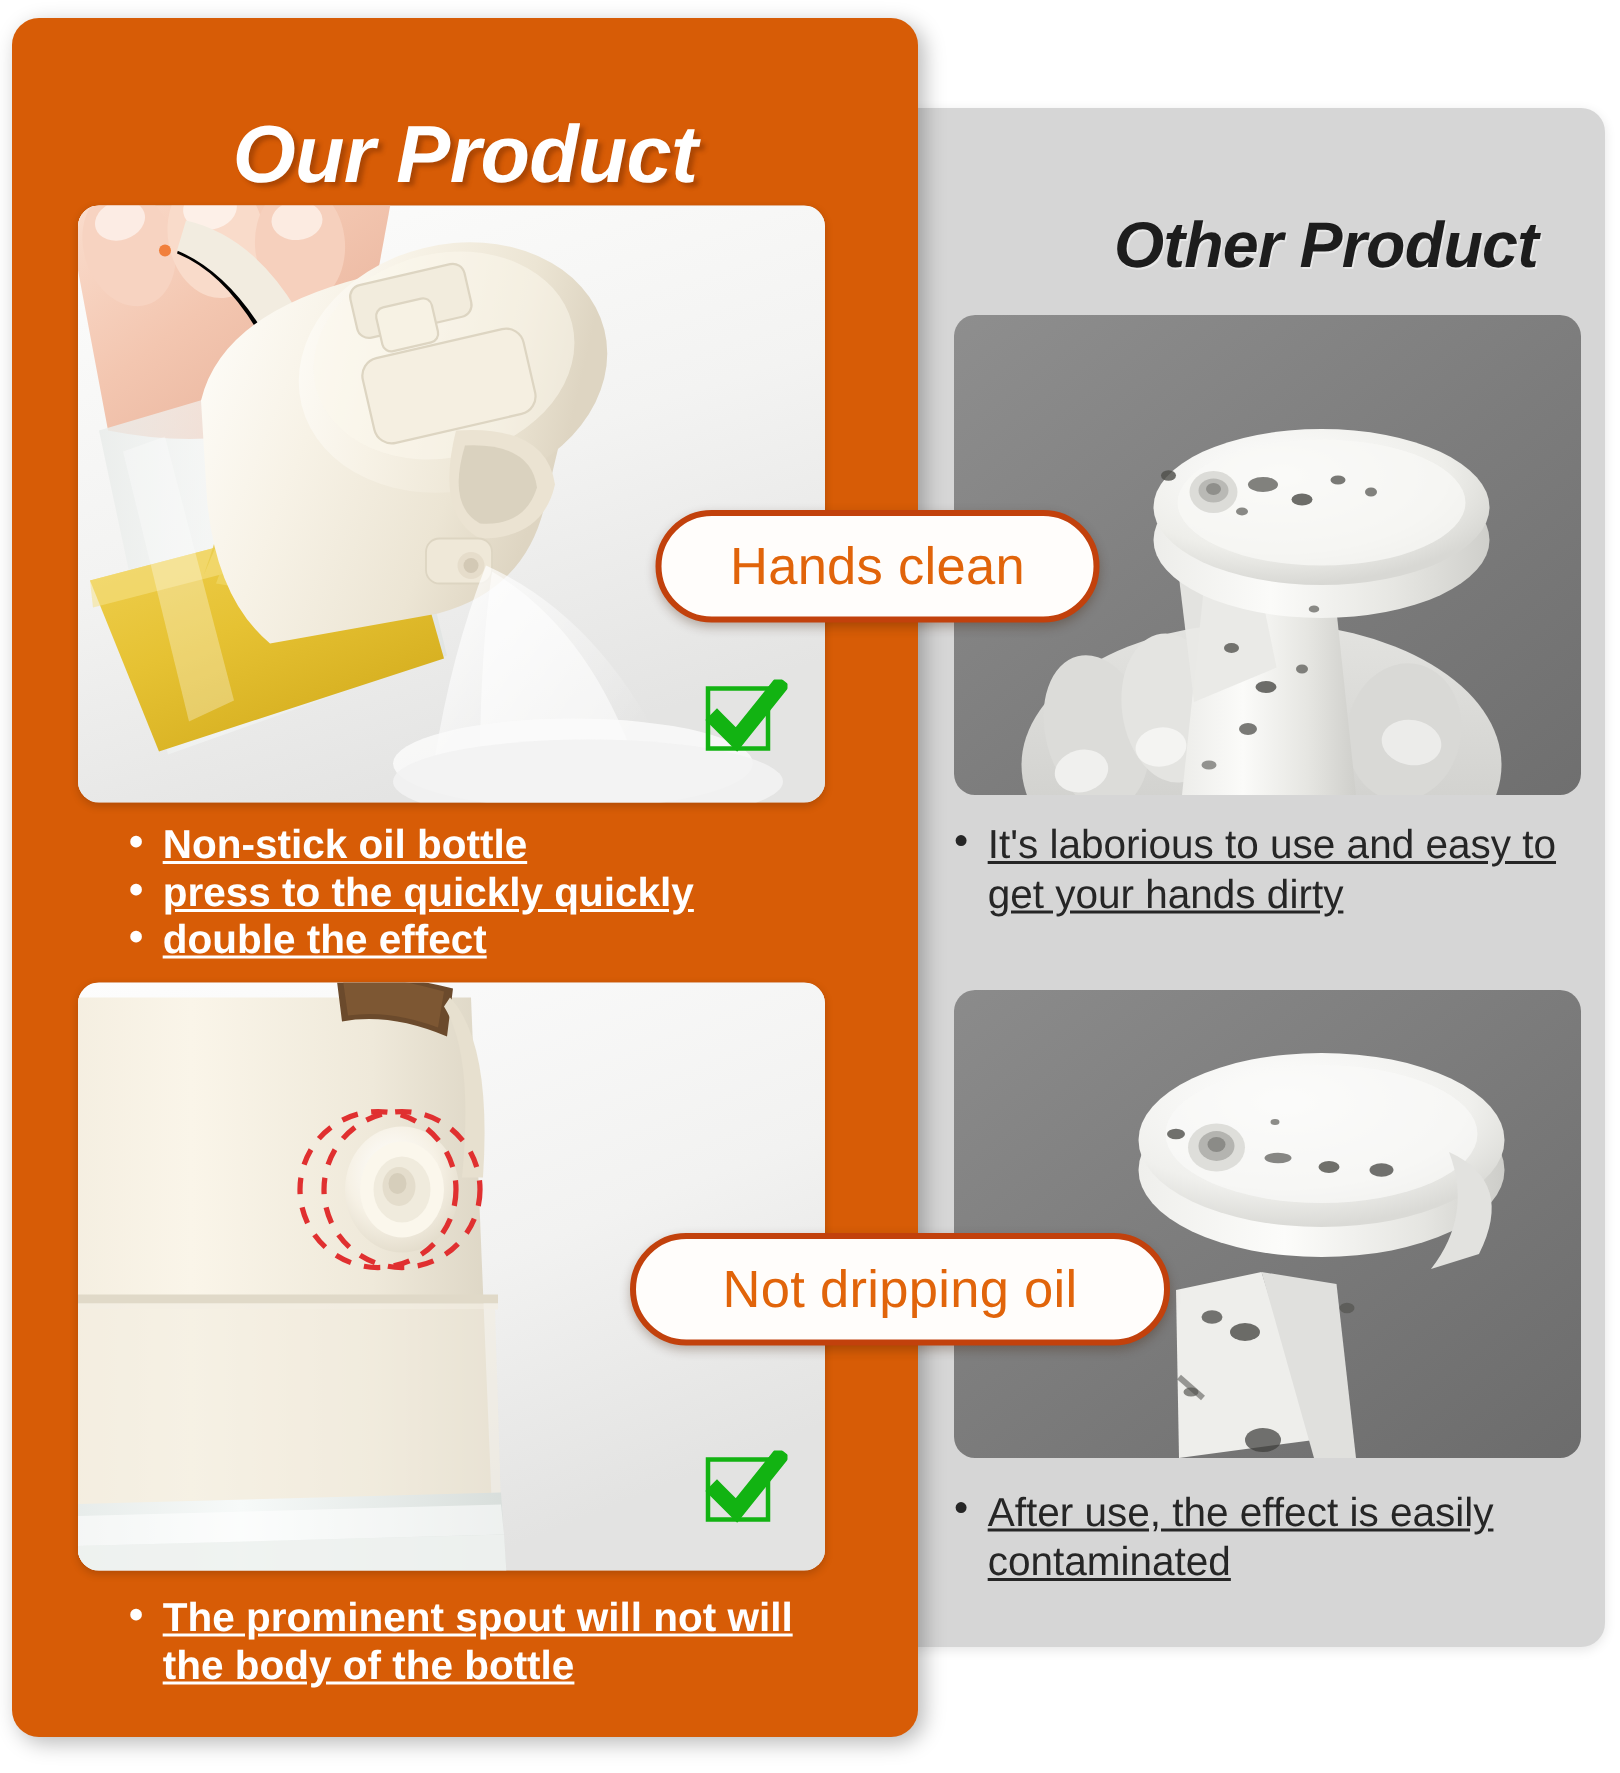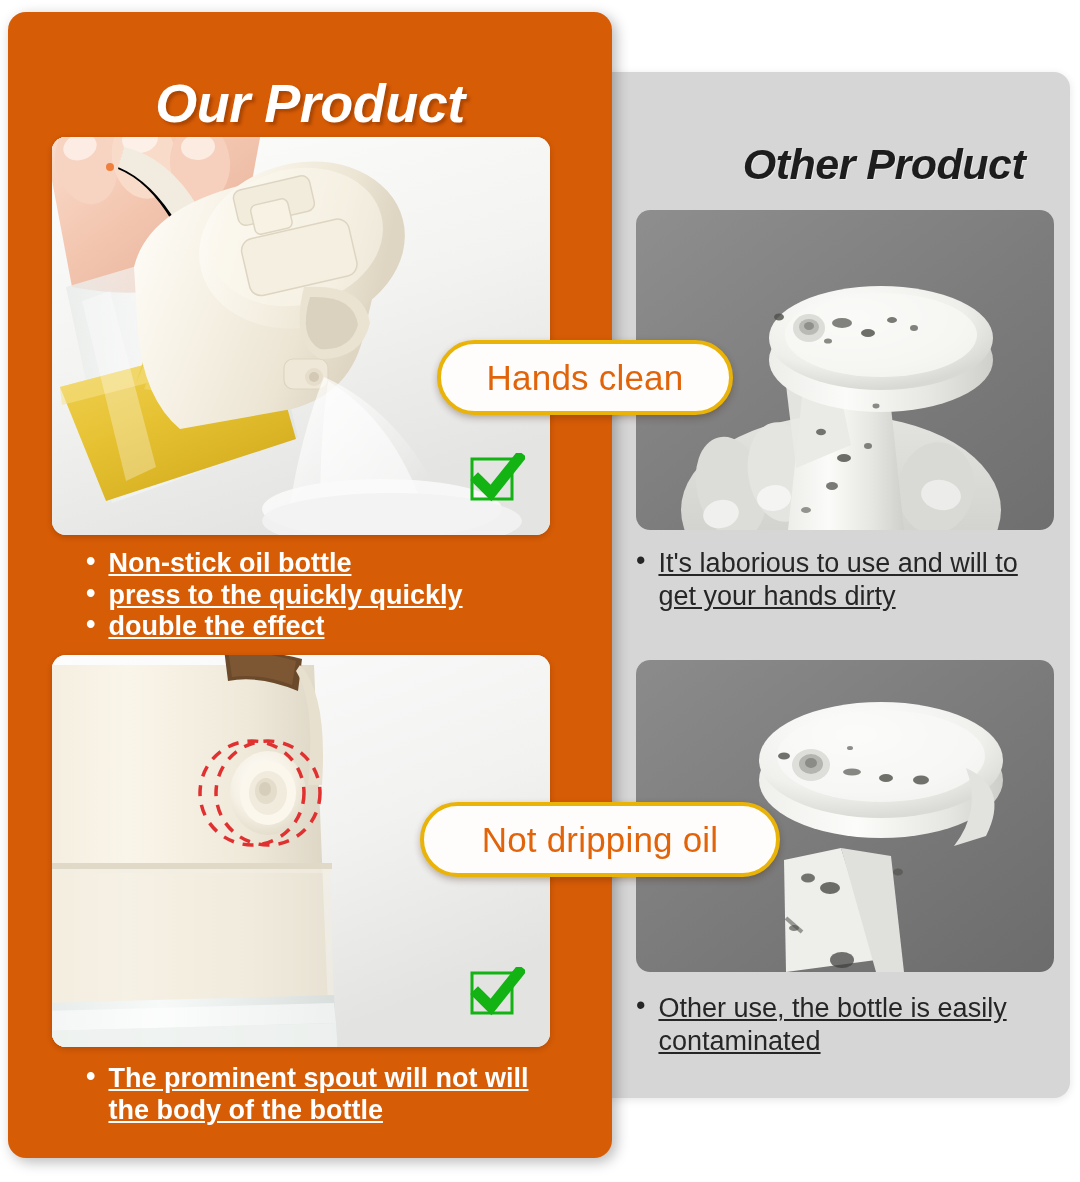--- a/index.html
+++ b/index.html
@@ -122,31 +122,31 @@
   .bullets-other-top    { left: 636px; top: 547px; width: 425px; }
   .bullets-other-bottom { left: 636px; top: 992px; width: 425px; }
 
   
   .pill {
     position: absolute;
     display: flex;
     align-items: center;
     justify-content: center;
     background: #fffdfb;
-    border: 4px solid #eab308;
+    border: 4px solid #c2410c;
     border-radius: 999px;
     color: #e1640a;
     font-size: 35px;
     font-weight: normal;
     white-space: nowrap;
     box-shadow: 0 3px 7px rgba(60,25,0,0.30);
     letter-spacing: 0.2px;
   }
   .pill-hands    { left: 437px; top: 340px; width: 288px; height: 67px; }
-  .pill-dripping { left: 420px; top: 802px; width: 352px; height: 67px; align-items: center; }
+  .pill-dripping { left: 420px; top: 822px; width: 352px; height: 67px; align-items: center; }
 
   
   .check-badge { position: absolute; width: 56px; height: 56px; }
   .check-top    { left: 469px; top: 453px; }
   .check-bottom { left: 469px; top: 967px; }
 </style>
 </head>
 <body>
 
 <div id="stage">
@@ -216,21 +216,21 @@
       <ellipse cx="240" cy="196" rx="3.5" ry="2.4" fill="#5b5b57" opacity="0.7"></ellipse>
       <ellipse cx="170" cy="300" rx="5" ry="3" fill="#52524e" opacity="0.6"></ellipse>
 
       <rect width="418" height="320" fill="none"></rect>
     </svg>
   </div>
 
   <div class="bullets bullets-other bullets-other-top">
     <div class="row">
       <span class="dot">•</span>
-      <span class="txt">It's laborious to use and will to get your hands dirty</span>
+      <span class="txt">It's laborious to use and easy to get your hands dirty</span>
     </div>
   </div>
 
   <div class="photo-card card-other-bottom">
     <svg class="photo-svg" viewBox="0 0 418 312" preserveAspectRatio="xMidYMid slice">
       <defs>
         <linearGradient id="gOtherBg2" x1="0" y1="0" x2="1" y2="1">
           <stop offset="0%" stop-color="#8b8b8b"></stop>
           <stop offset="60%" stop-color="#787878"></stop>
           <stop offset="100%" stop-color="#6c6c6c"></stop>
@@ -274,21 +274,21 @@
       <ellipse cx="262" cy="212" rx="5" ry="3.5" fill="#555551" opacity="0.72"></ellipse>
       <ellipse cx="158" cy="268" rx="5" ry="3" fill="#52524e" opacity="0.68"></ellipse>
       <ellipse cx="206" cy="300" rx="12" ry="8" fill="#3f3f3b" opacity="0.72"></ellipse>
       <path d="M150 258 L166 272" stroke="#4f4f4b" stroke-width="4" opacity="0.55" fill="none"></path>
     </svg>
   </div>
 
   <div class="bullets bullets-other bullets-other-bottom">
     <div class="row">
       <span class="dot">•</span>
-      <span class="txt">Other use, the bottle is easily contaminated</span>
+      <span class="txt">After use, the effect is easily contaminated</span>
     </div>
   </div>
 
   <div class="panel-our"></div>
 
   <div class="our-title">Our Product</div>
 
   <div class="photo-card card-our-top">
     <svg class="photo-svg" viewBox="0 0 498 398" preserveAspectRatio="xMidYMid slice">
       <defs>

